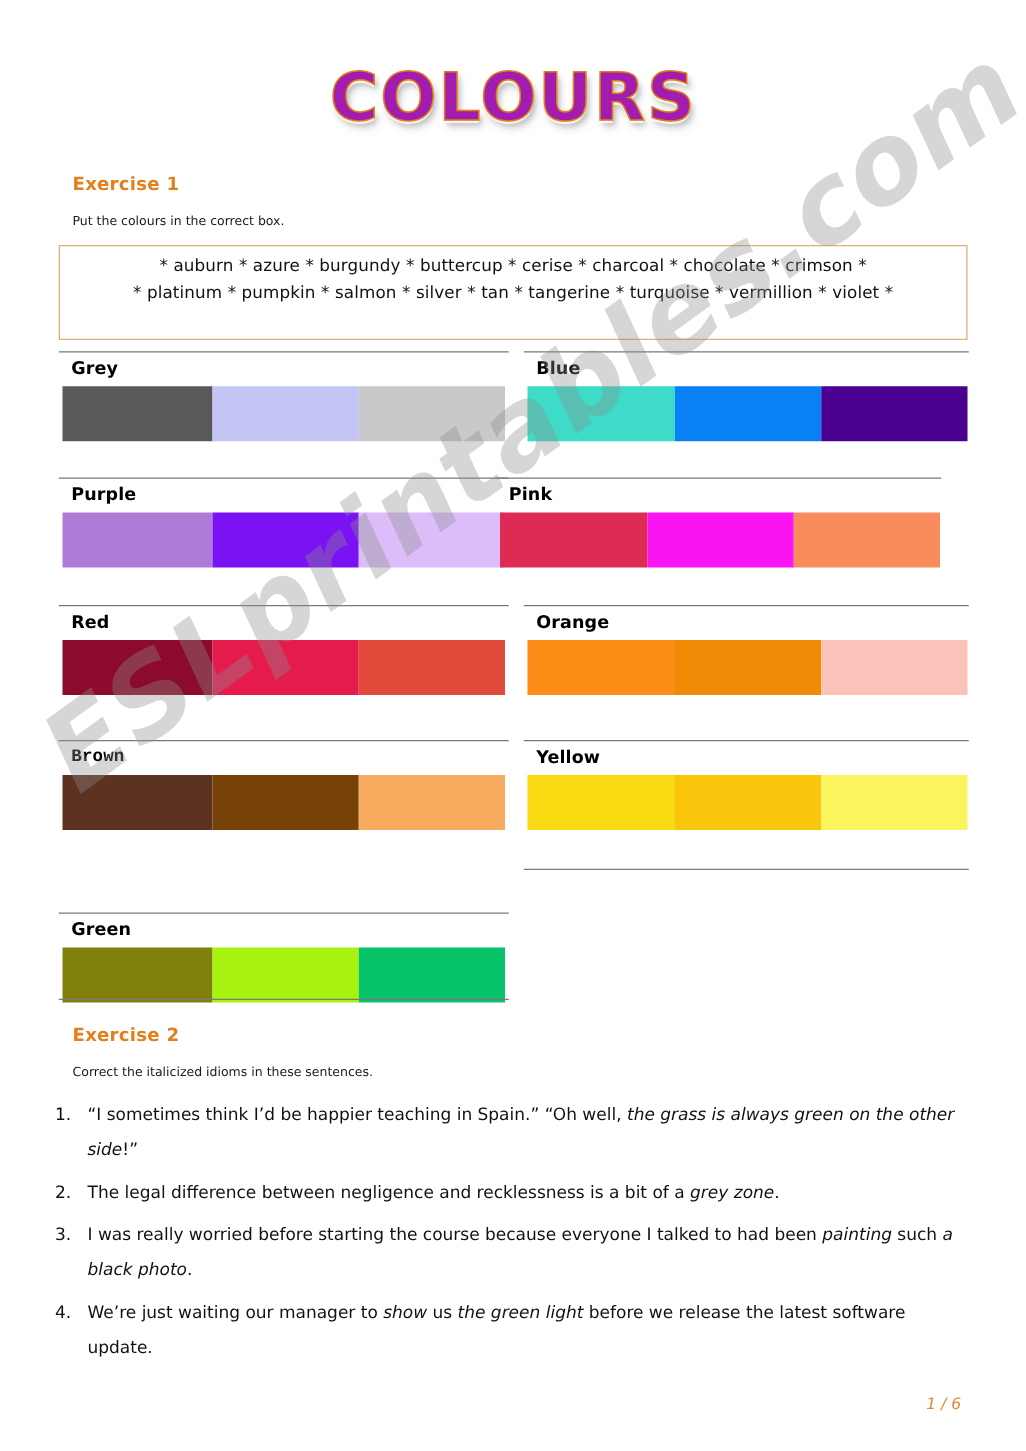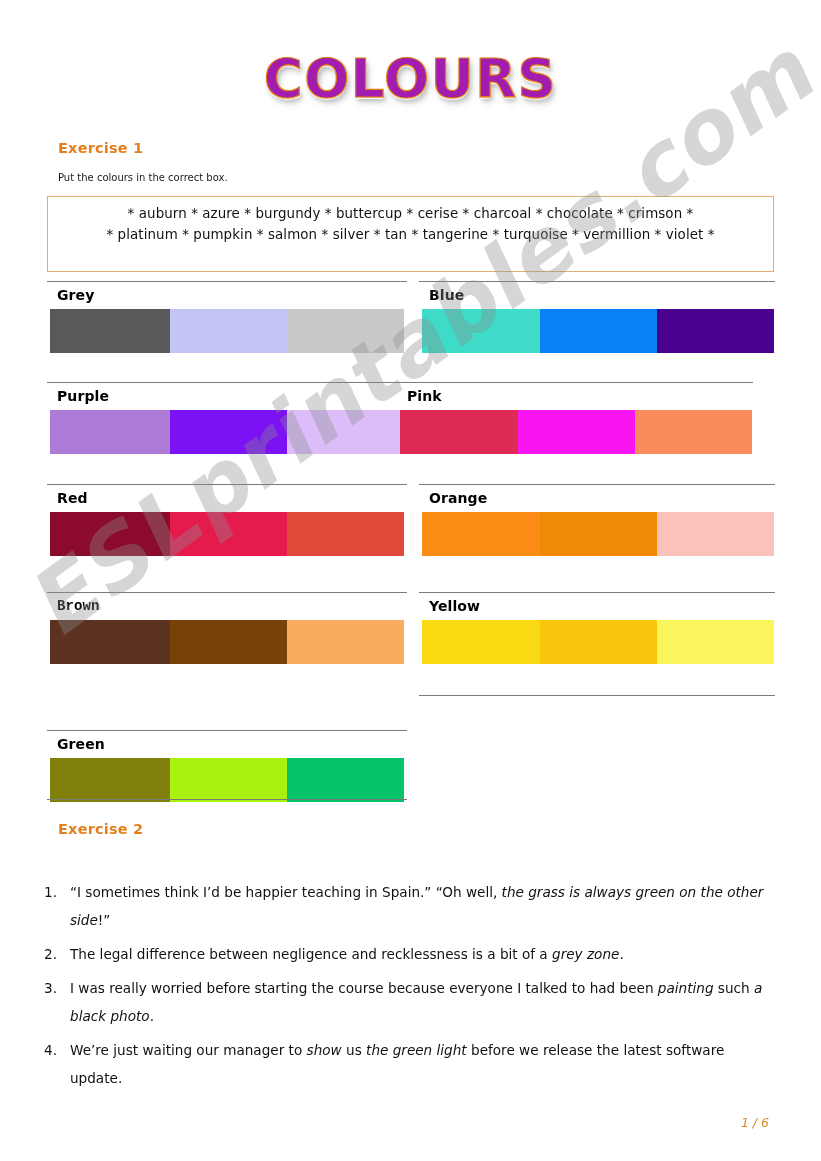--- a/index.html
+++ b/index.html
@@ -281,20 +281,21 @@
       </div>
       <div class="crow" style="left: 47px; top: 799px; width: 360px; height: 1px;">
         <div class="sep" style="width: 360px;"></div>
       </div>
       <div class="crow" style="left: 419px; top: 695px; width: 356px; height: 1px;">
         <div class="sep" style="width: 356px;"></div>
       </div>
     </div>
 
   <div class="ex-head" style="top:821px;">Exercise 2</div>
+  <div class="ex-instr" style="top:853px;">Correct the italicized idioms in these sentences.</div>
 
   <div id="ex2-list">
       <div class="q-item">
         <div class="q-num">1.</div>
         <div class="q-text"><span>“I sometimes think I’d be happier teaching in Spain.” “Oh well, </span><i>the grass is always green on the other side</i><span>!”</span></div>
       </div>
       <div class="q-item">
         <div class="q-num">2.</div>
         <div class="q-text"><span>The legal difference between negligence and recklessness is a bit of a </span><i>grey zone</i><span>.</span></div>
       </div>

